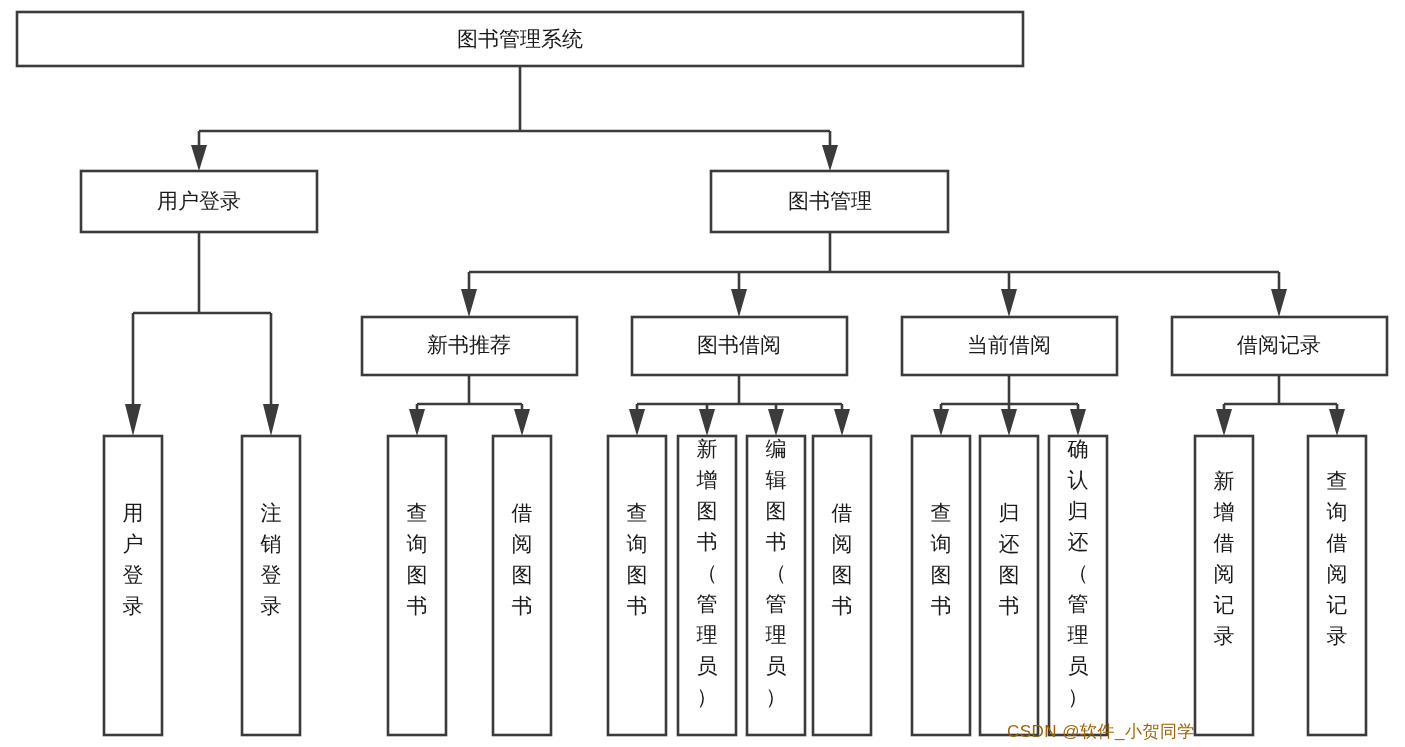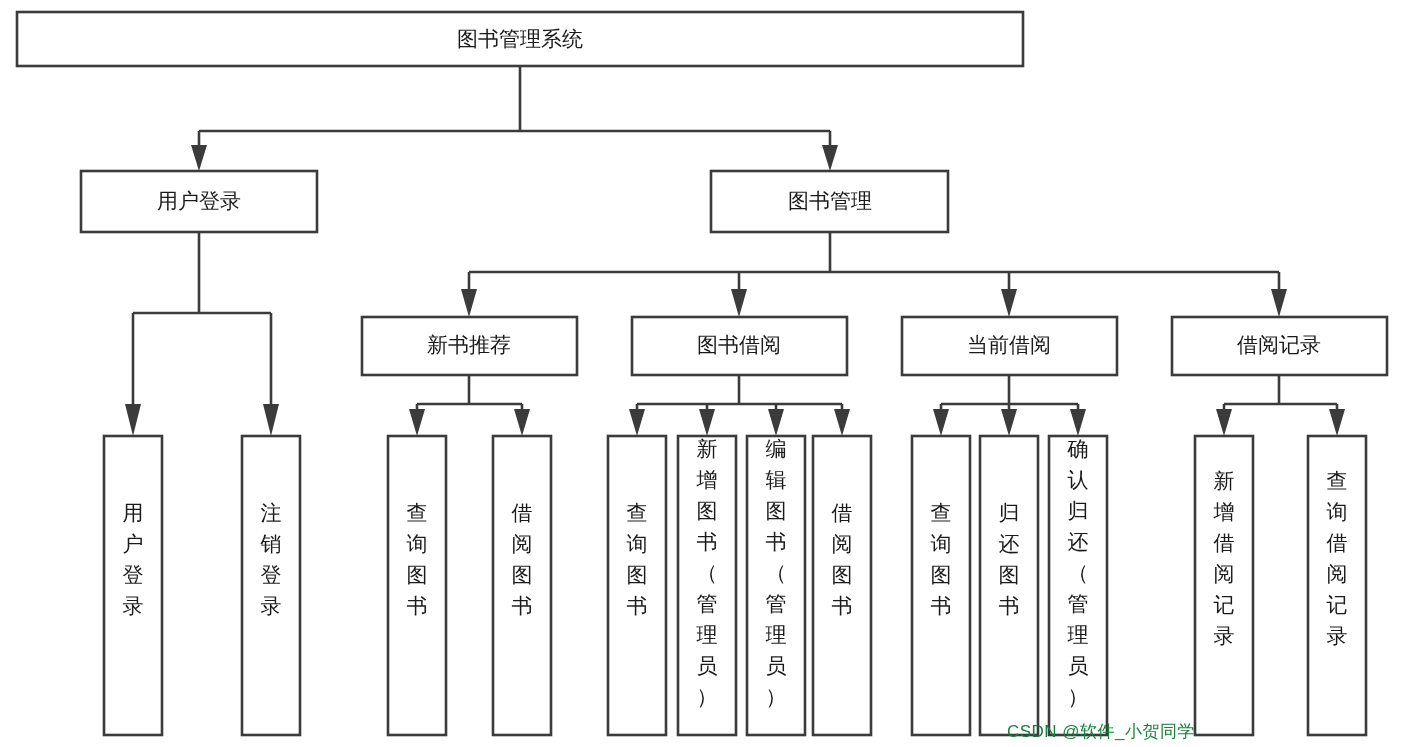--- a/index.html
+++ b/index.html
@@ -54,21 +54,21 @@
     font-size: 21px;
     fill: #1a1a1a;
     text-anchor: middle;
   }
   .watermark {
     position: absolute;
     right: 8px;
     bottom: 4px;
     font-family: "Liberation Sans", "DejaVu Sans", sans-serif;
     font-size: 17px;
-    color: #15803d;
+    color: #a16207;
     white-space: nowrap;
     letter-spacing: 0.5px;
     pointer-events: none;
     margin-left: 33px;
   }
 </style>
 </head>
 <body>
 
 <div id="diagram-root">

